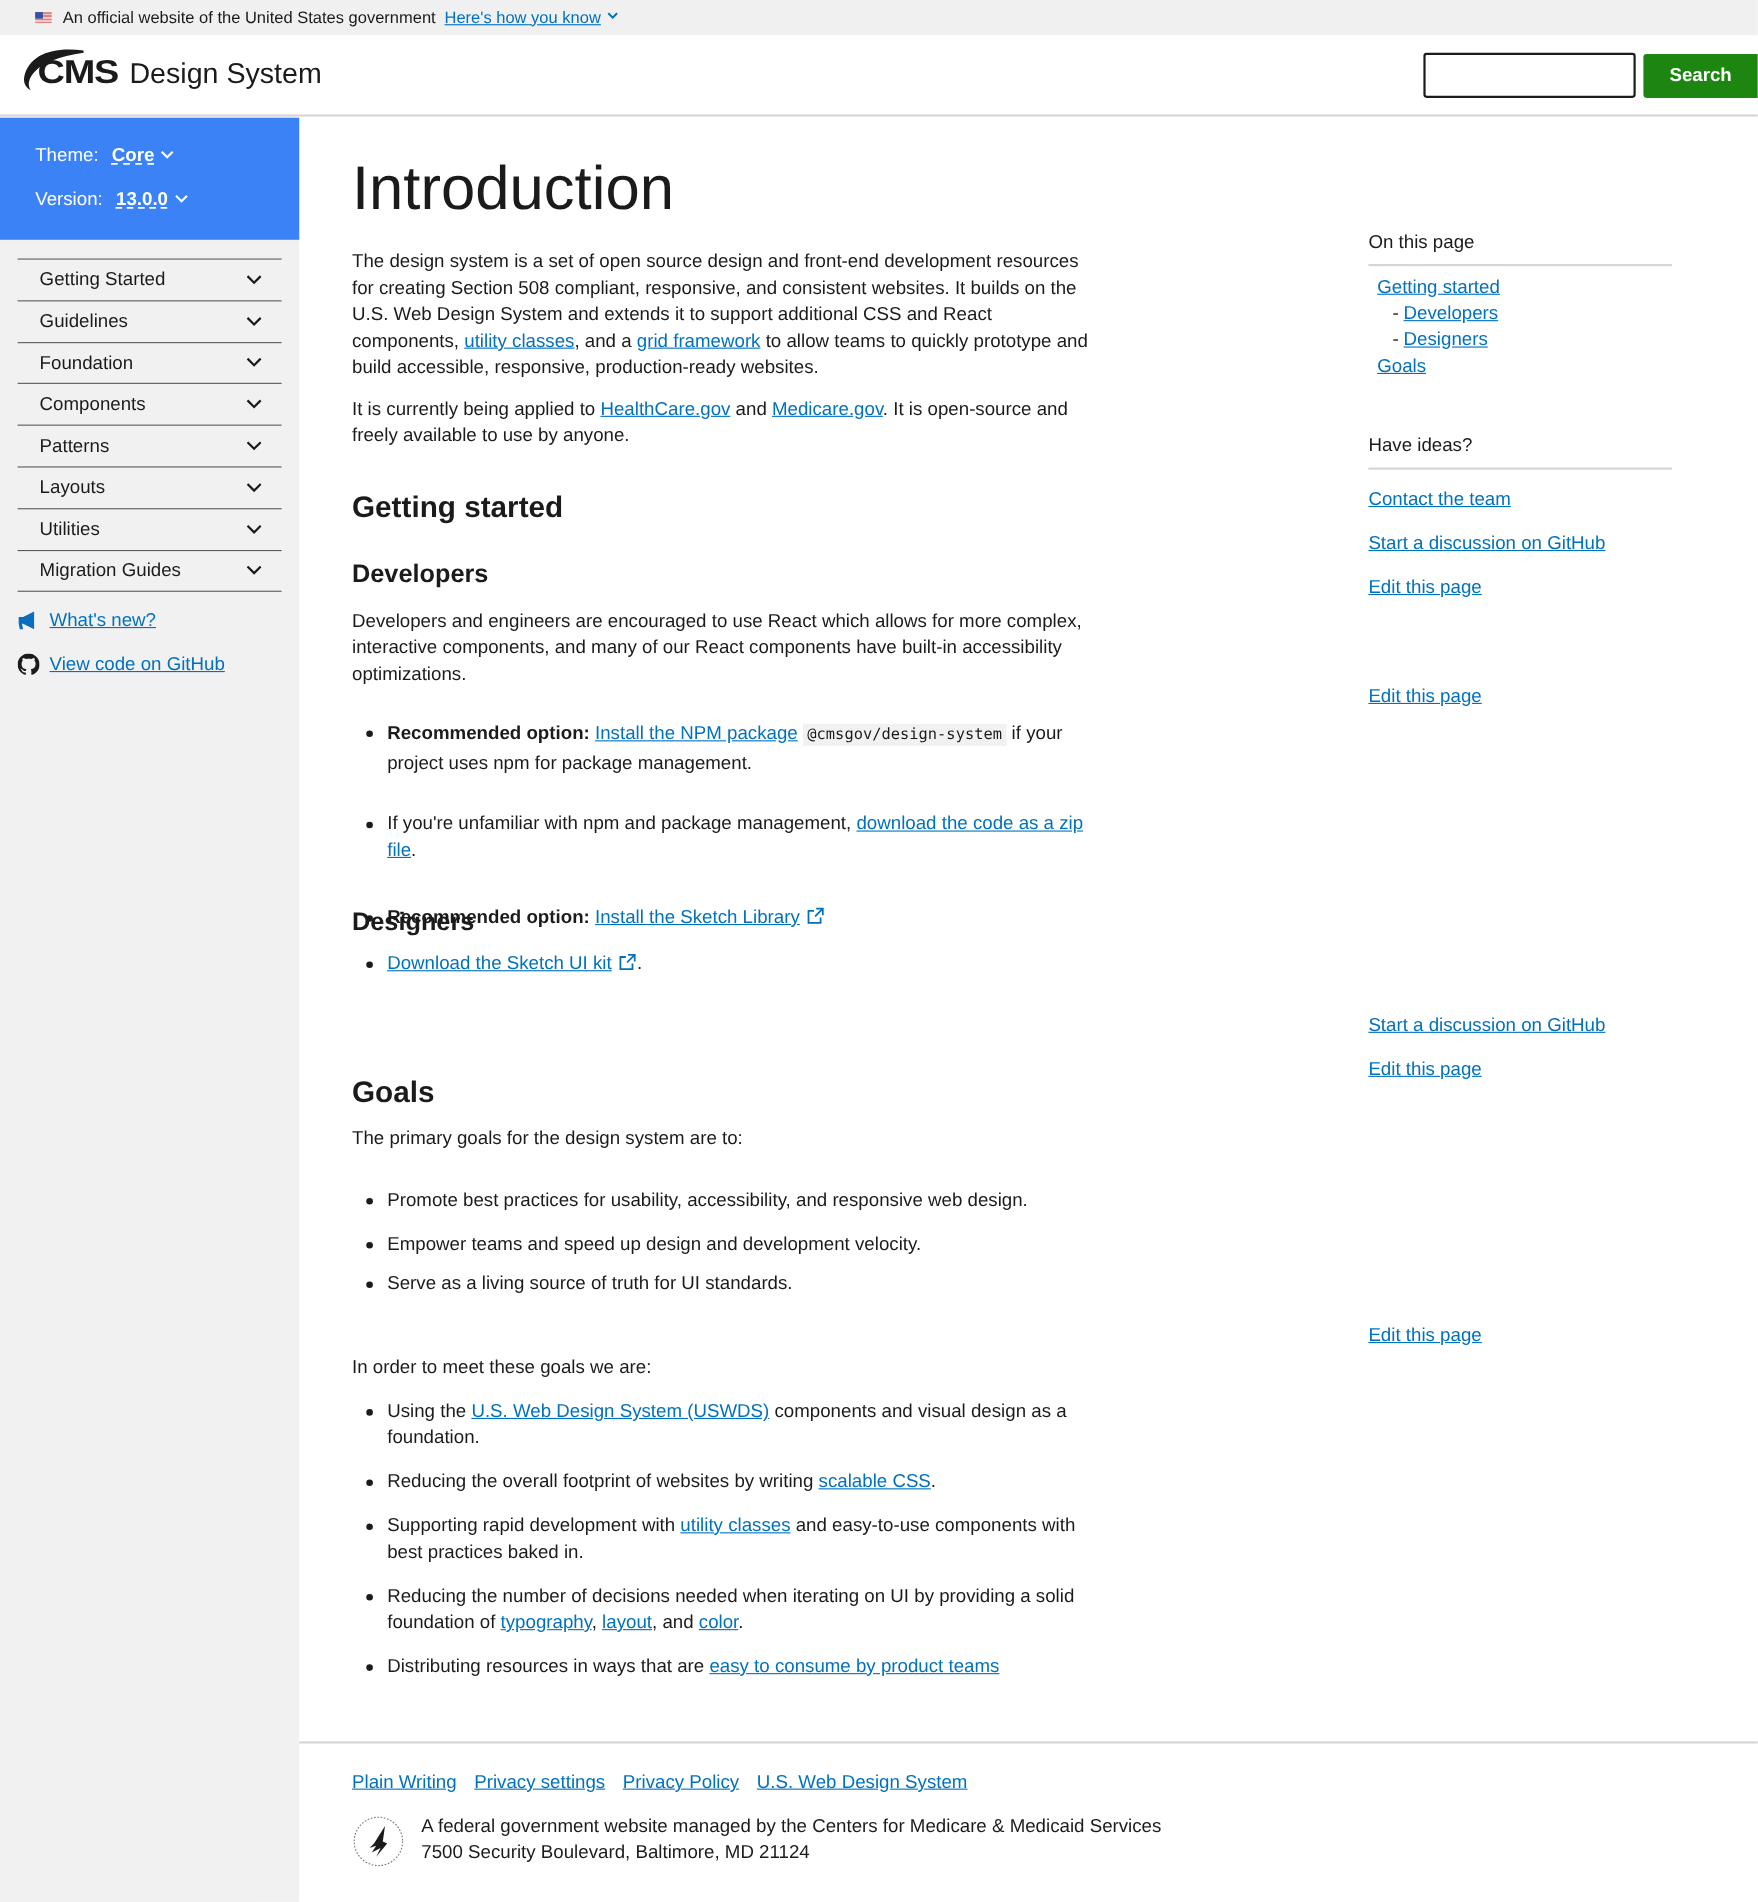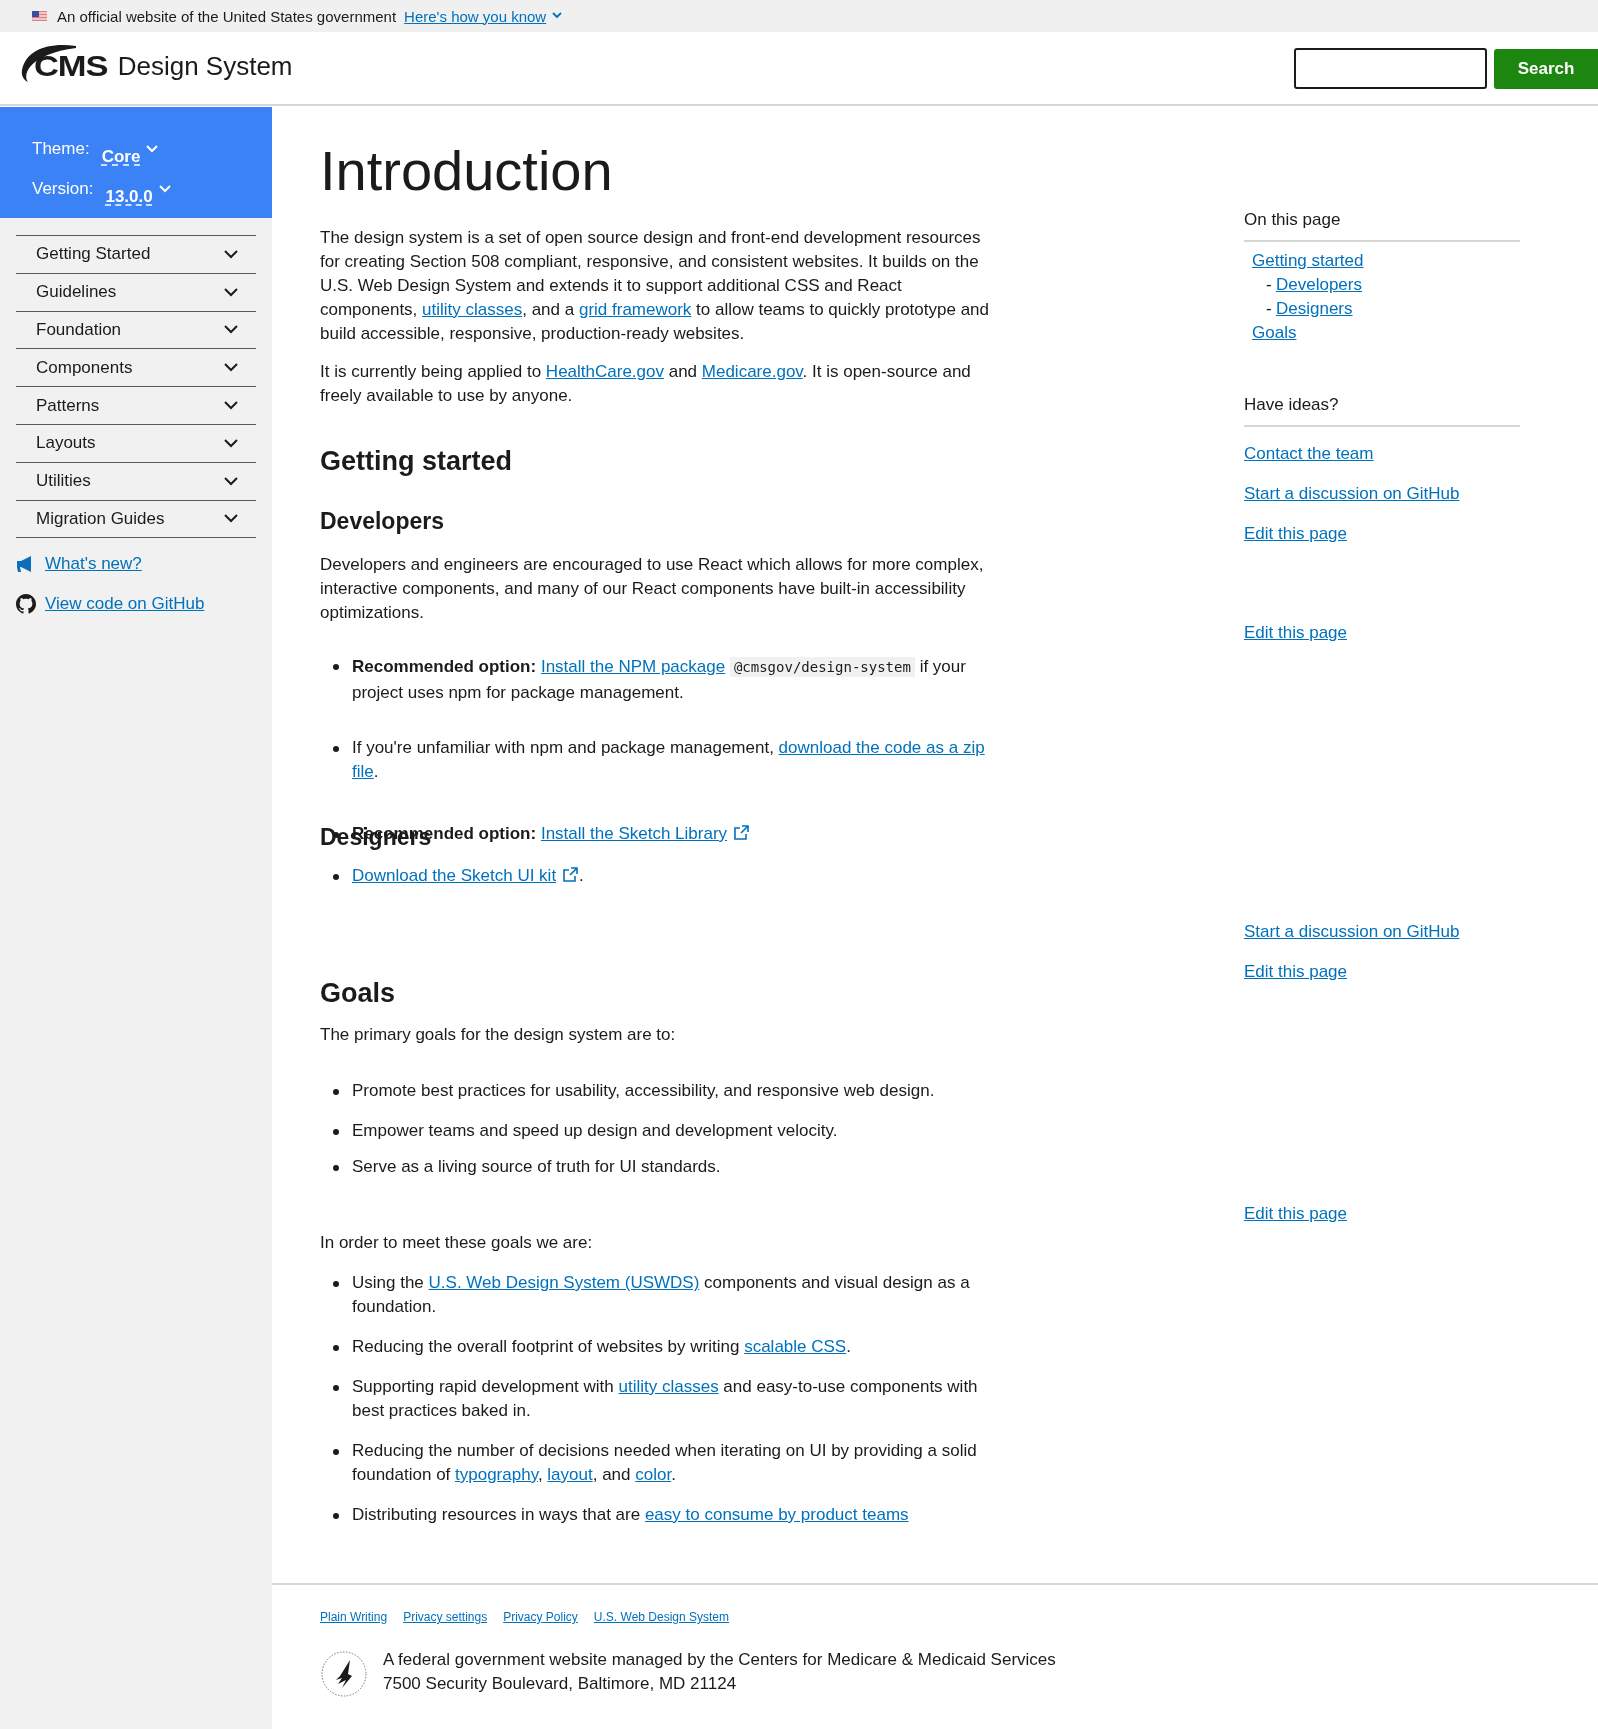--- a/index.html
+++ b/index.html
@@ -22,21 +22,21 @@
   .logo .swoosh { position: absolute; left: 0; top: -6px; }
   .logo .ds { font-weight: normal; font-size: 26px; margin-left: 22px; color: #1b1b1b; }
   .search-input { position: absolute; left: 1294px; top: 16px; width: 193px; height: 41px; border: 2px solid #1b1b1b; border-radius: 3px; background: #fff; }
   .search-btn { position: absolute; left: 1494px; top: 17px; width: 104px; height: 40px; background: #1d8610; color: #fff; font-weight: bold; font-size: 17px; border: none; border-radius: 3px 0 0 3px; display: flex; align-items: center; justify-content: center; }
 
   
   .sidebar { position: absolute; left: 0; top: 107px; width: 272px; height: 1622px; background: #f1f1f1; }
   .theme-box { position: absolute; left: 0; top: 0; width: 272px; height: 111px; background: #3b82f6; color: #fff; font-size: 17px; }
   .theme-row { position: absolute; left: 32px; display: flex; align-items: center; }
   .theme-row .lbl { margin-right: 12px; }
-  .theme-row .val { font-weight: bold; text-decoration: underline dashed; text-underline-offset: 3px; margin-top: 16px; }
+  .theme-row .val { font-weight: bold; text-decoration: underline dashed; text-underline-offset: 3px; }
   .theme-row .chev { margin-left: 6px; font-size: 12px; }
   .nav { position: absolute; left: 16px; top: 128px; width: 240px; border-top: 1.5px solid #5a5a5a; }
   .nav-item { height: 37.8px; border-bottom: 1.5px solid #5a5a5a; display: flex; align-items: center; justify-content: space-between; padding-left: 20px; padding-right: 18px; font-size: 17px; color: #1b1b1b; }
   .nav-item .chev svg { display: block; }
   .side-link { position: absolute; left: 16px; display: flex; align-items: center; font-size: 17px; }
   .side-link .ic { width: 20px; height: 20px; margin-right: 9px; display: flex; align-items: center; justify-content: center; }
 
   
   .main { position: absolute; left: 320px; top: 107px; width: 680px; font-size: 17px; line-height: 24px; color: #1b1b1b; }
   .main h1 { position: absolute; left: 0; top: 32px; font-size: 56px; line-height: 64px; font-weight: normal; color: #1b1b1b; }
@@ -51,21 +51,21 @@
 
   
   .right { position: absolute; left: 1244px; top: 107px; width: 276px; font-size: 17px; }
   .right .hd { position: absolute; left: 0; color: #1b1b1b; }
   .right .rule { position: absolute; left: 0; width: 276px; height: 2px; background: #d6d6d6; }
   .right a { position: absolute; white-space: nowrap; }
   .right .dash { position: absolute; color: #1b1b1b; }
 
   
   .footer-rule { position: absolute; left: 272px; top: 1583px; width: 1326px; height: 2px; background: #d6d6d6; }
-  .footer-links { position: absolute; left: 320px; top: 1610px; display: flex; gap: 16px; font-size: 12px; }
+  .footer-links { position: absolute; left: 320px; top: 1610px; display: flex; gap: 16px; font-size: 17px; }
   .footer-seal { position: absolute; left: 320px; top: 1650px; width: 48px; height: 48px; }
   .footer-text { position: absolute; left: 383px; top: 1648px; font-size: 17px; line-height: 24px; color: #1b1b1b; }
 </style>
 </head>
 <body>
 
 <div class="gov-banner">
   <span class="flag"></span>
   <span class="txt">An official website of the United States government</span>
   <a href="#">Here's how you know</a>

